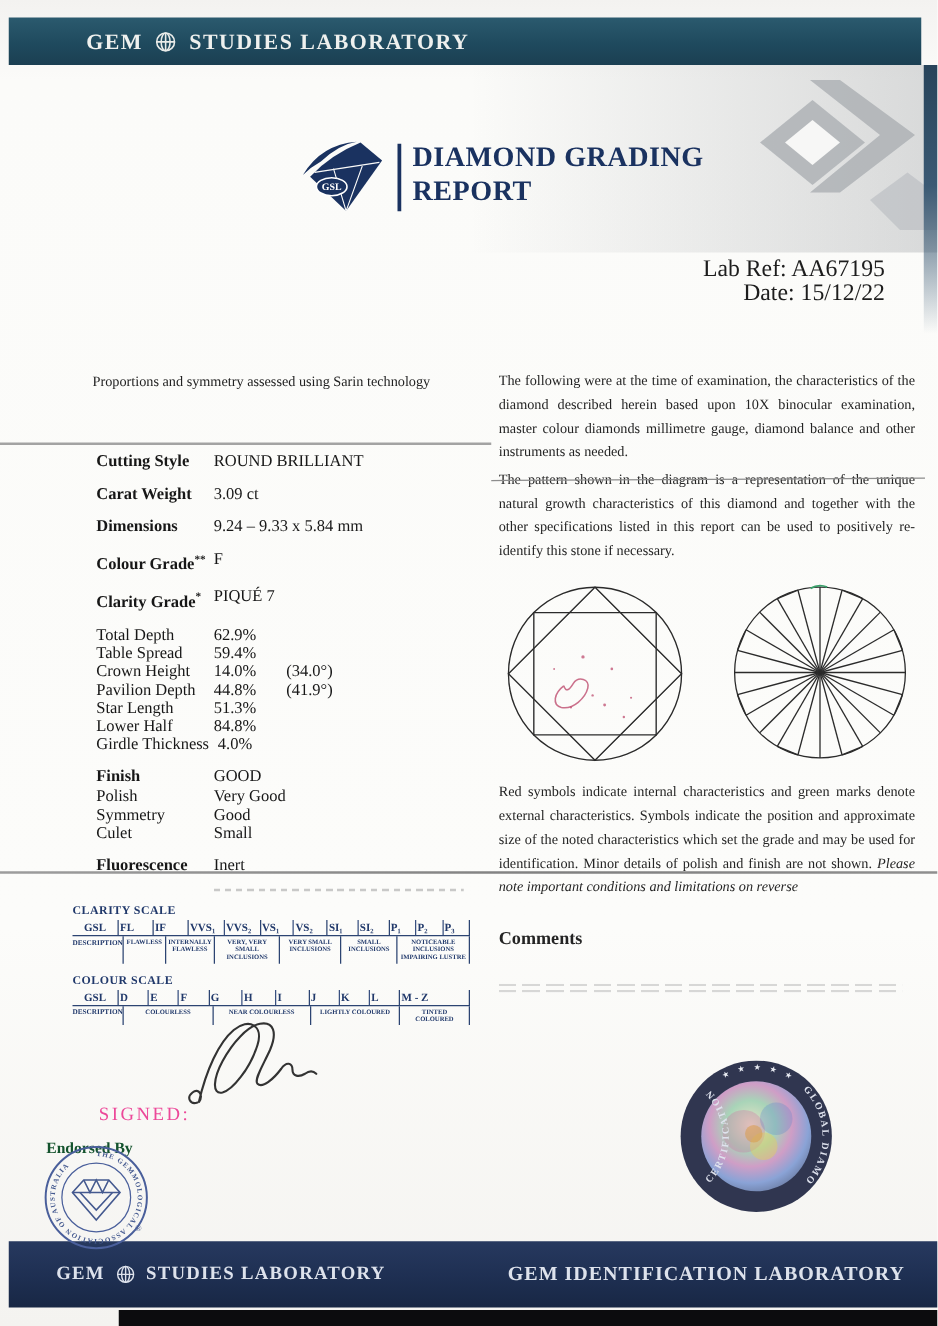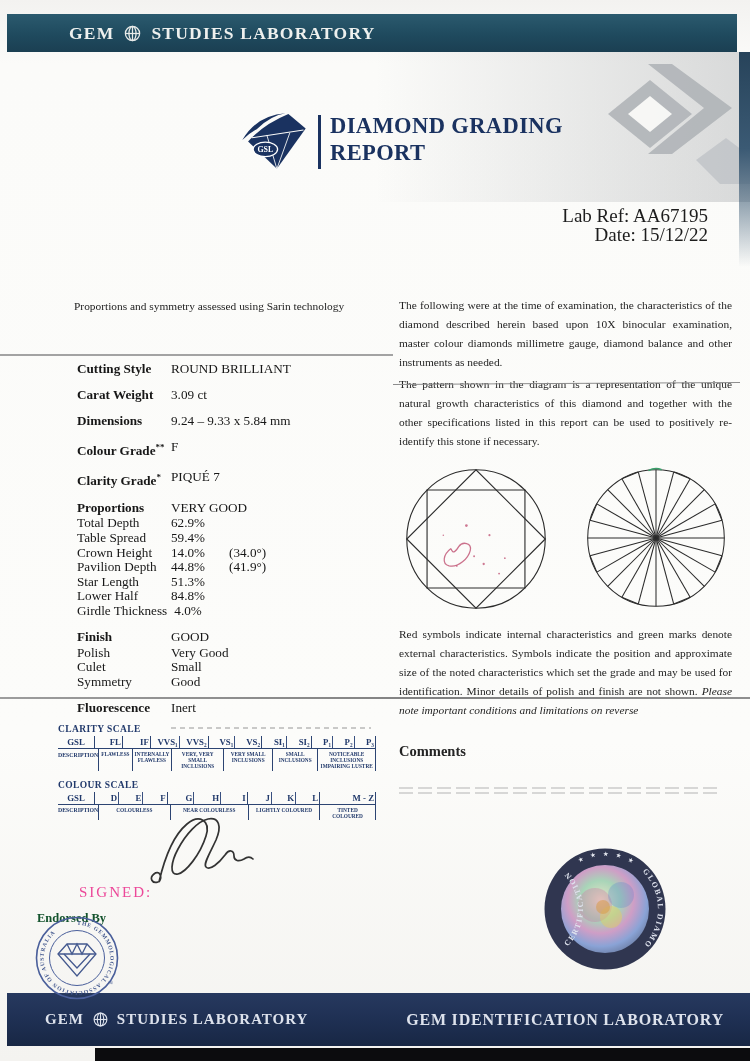--- a/index.html
+++ b/index.html
@@ -67,21 +67,21 @@
     background:linear-gradient(90deg,#9d9d9d,#808080 60%,#8f8f8f)}
   
   .scales{position:absolute;left:58px;top:724px;width:318px;color:#21396b}
   .scale-title{font-size:9.5px;font-weight:bold;letter-spacing:.4px;margin-bottom:2px}
   .scale-table{width:100%;margin-bottom:9px}
   .st-row{display:flex;align-items:stretch}
   .st-head{border-bottom:1.4px solid #2c4472;font-weight:bold;font-size:8.8px;line-height:12px}
   .st-corner{flex:0 0 36px;text-align:center}
   .st-group{display:flex;border-left:1.3px solid #2c4472}
   .st-group.last{border-right:1.3px solid #2c4472}
-  .st-head .lab{flex:1;text-align:right;padding:0 1px}
+  .st-head .lab{flex:1;text-align:left;padding:0 1px}
   .st-head .lab + .lab{border-left:.9px solid #395080}
   .st-desc{font-size:5.3px;line-height:6.2px;font-weight:bold;min-height:13px}
   .st-desc .st-corner{font-size:5.8px;padding-top:2.5px}
   .st-desc .st-group{justify-content:center;align-items:flex-start;text-align:center;padding:2px 2px 1px 2px}
   .g-fl{flex:1}.g-if{flex:1}.g-vvs{flex:2.1}.g-vs{flex:1.95}.g-si{flex:1.8}.g-p{flex:2.35}
   .g-def{flex:2.35}.g-ghi{flex:2.6}.g-jkl{flex:2.35}.g-mz{flex:1.8}
   
   .signed-label{position:absolute;left:79px;top:884px;font-size:15px;letter-spacing:2px;color:#ec4899}
   .signature{position:absolute;left:146px;top:810px}
   .endorsed-label{position:absolute;left:37px;top:911px;font-size:12.5px;font-weight:bold;color:#14532d}
@@ -155,24 +155,20 @@
       <span class="sv">9.24 – 9.33 x 5.84 mm</span>
     </div>
   <div class="spec-row major">
       <span class="sl"><span>Colour Grade</span><sup class="ss">**</sup></span>
       <span class="sv">F</span>
     </div>
   <div class="spec-row major">
       <span class="sl"><span>Clarity Grade</span><sup class="ss">*</sup></span>
       <span class="sv">PIQUÉ 7</span>
     </div>
-  <div class="spec-row group">
-      <span class="sl">Proportions</span>
-      <span class="sv">VERY GOOD</span>
-    </div>
   <div class="spec-row sub">
       <span class="sl">Total Depth</span>
       <span class="sv">62.9%</span>
     </div>
   <div class="spec-row sub">
       <span class="sl">Table Spread</span>
       <span class="sv">59.4%</span>
     </div>
   <div class="spec-row sub">
       <span class="sl">Crown Height</span>
@@ -198,26 +194,26 @@
     </div>
   <div class="spec-row group">
       <span class="sl">Finish</span>
       <span class="sv">GOOD</span>
     </div>
   <div class="spec-row sub">
       <span class="sl">Polish</span>
       <span class="sv">Very Good</span>
     </div>
   <div class="spec-row sub">
+      <span class="sl">Symmetry</span>
+      <span class="sv">Good</span>
+    </div>
+  <div class="spec-row sub">
       <span class="sl">Culet</span>
       <span class="sv">Small</span>
-    </div>
-  <div class="spec-row sub">
-      <span class="sl">Symmetry</span>
-      <span class="sv">Good</span>
     </div>
   <div class="spec-row major">
       <span class="sl">Fluorescence</span>
       <span class="sv">Inert</span>
     </div>
   <div class="ghost-dashes"></div>
 </div>
 
 <div class="right-col">
   <p class="p1">The following were at the time of examination, the characteristics of the diamond described herein based upon 10X binocular examination, master colour diamonds millimetre gauge, diamond balance and other instruments as needed.</p>

